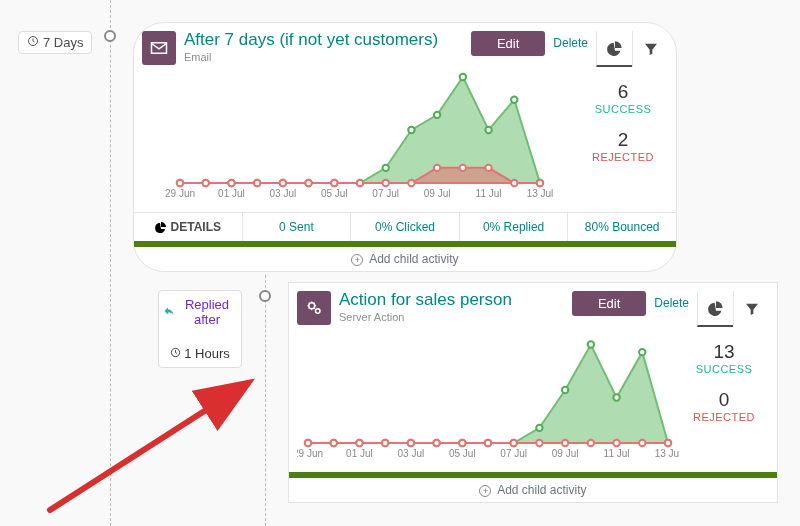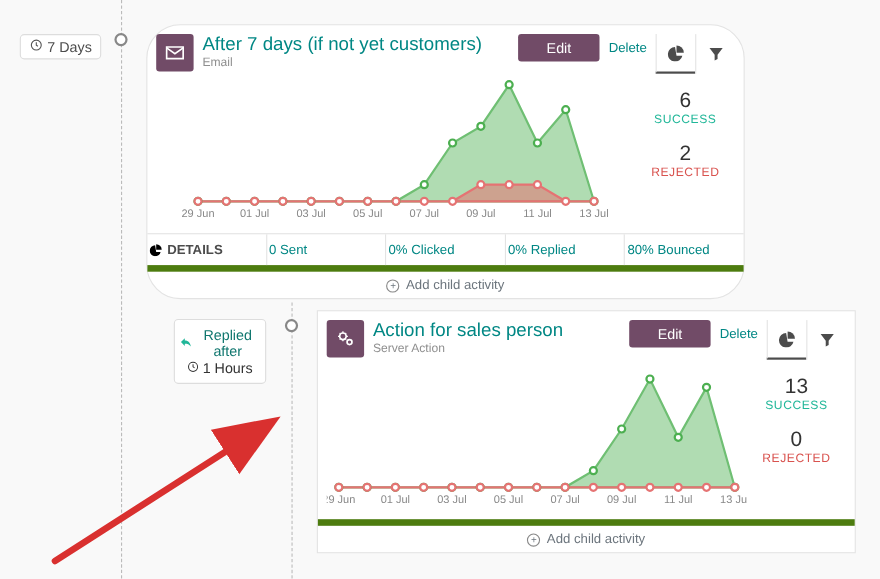--- a/index.html
+++ b/index.html
@@ -38,30 +38,30 @@
   .statnum { font-size: 19px; font-weight: 500; color: #333; }
   .statlab { font-size: 11px; font-weight: 500; letter-spacing: 0.5px; margin-bottom: 14px; text-align: center; }
   .green { color: #21b799; }
   .red { color: #d9534f; }
 
   .axis-text { font-size: 10px; fill: #888; }
   .point-g { fill: #fff; stroke: #4caf50; stroke-width: 2; }
   .point-r { fill: #fff; stroke: #e57373; stroke-width: 2; }
 
   .stats-row { display: flex; border-top: 1px solid #e3e3e3; }
-  .stats-row > div { flex: 1; text-align: center; padding: 7px 2px; border-right: 1px solid #e3e3e3; font-size: 12px; color: #008784; display:flex; align-items:center; gap:4px;}
+  .stats-row > div { flex: 1; text-align: center; padding: 7px 2px; border-right: 1px solid #e3e3e3; font-size: 12px; color: #008784; display:flex; align-items:center; justify-content:center; gap:4px;}
   .stats-row > div:last-child { border-right: none; }
   .stats-row .dh { color: #4c4c4c; font-weight: 600; }
 
   .addchild { text-align: center; padding: 5px; color: #6c757d; font-size: 12px; border-top: 6px solid #4d7c0f; cursor: pointer; }
   .addchild .plus { display: inline-block; width: 12px; height: 12px; border: 1px solid #888; border-radius: 50%; line-height: 10px; font-size: 9px; margin-right: 3px; }
 
   .replied { position: absolute; top: 290px; left: 158px; width: 84px; text-align: center; border: 1px solid #ddd; border-radius: 4px; padding: 6px 4px; background: #fff; }
-  .replied .rpl { color: #0f766e; font-size: 13px; display:flex; align-items:center; justify-content:center; gap:2px;}
-  .replied .tm { color: #333; font-size: 13px; font-weight: 500; margin-top: 0; display:flex; align-items:center; justify-content:center; gap:3px;}
+  .replied .rpl { color: #6d28d9; font-size: 13px; display:flex; align-items:center; justify-content:center; gap:2px;}
+  .replied .tm { color: #333; font-size: 13px; font-weight: 500; margin-top: 19px; display:flex; align-items:center; justify-content:center; gap:3px;}
 
   .arrow { position: absolute; top: 350px; left: 45px; pointer-events:none; }
 </style>
 </head>
 <body>
 
 <div class="timeline"></div>
 <div class="timeline2"></div>
 <div class="marker m1"></div>
 <div class="marker m2"></div>

